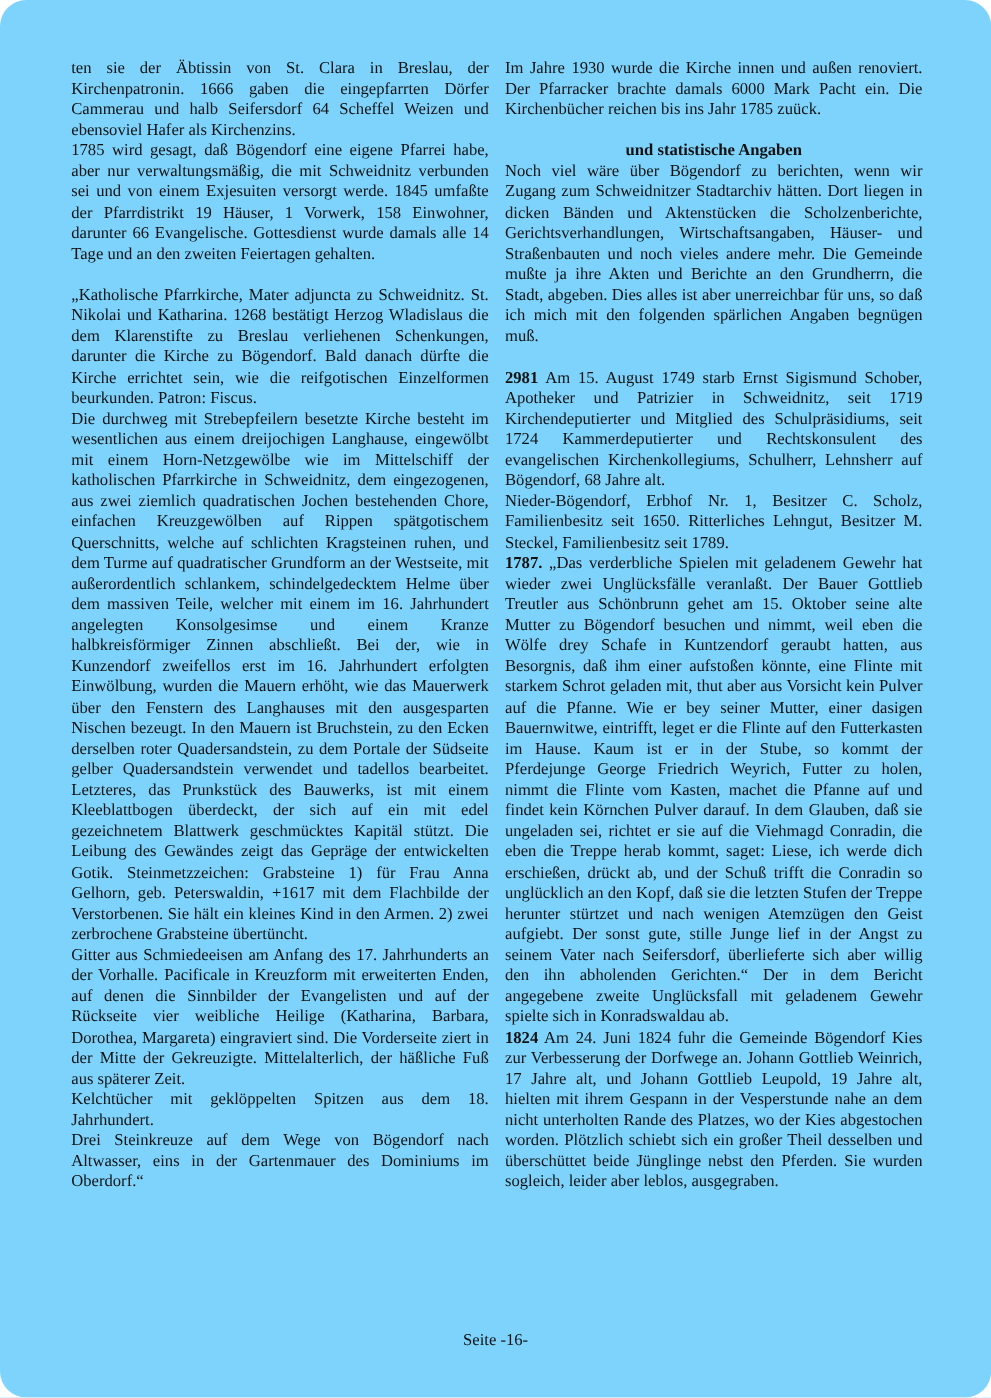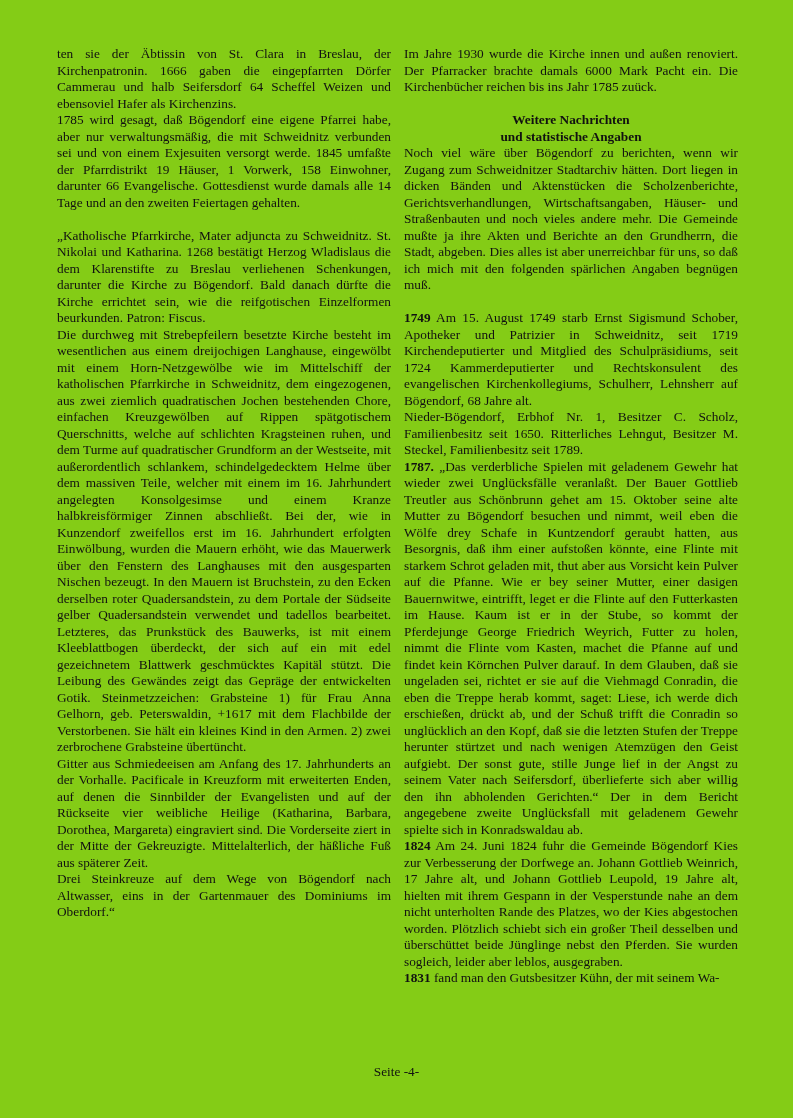--- a/index.html
+++ b/index.html
@@ -5,26 +5,27 @@
   html, body {
     margin: 0;
     padding: 0;
     background: #ffffff;
   }
   .page {
     position: relative;
     width: 793px;
     height: 1118px;
     margin: 0 auto;
-    background: #84cc16;
+    background: #7dd3fc;
     color: #111111;
     font-family: "Liberation Serif", "DejaVu Serif", serif;
     font-size: 13.3px;
     line-height: 16.5px;
     overflow: hidden;
+    border-radius: 21px;
   }
   .columns {
     display: flex;
     gap: 13px;
     padding: 46px 53px 0 57px;
     box-sizing: border-box;
   }
   .col {
     width: 334px;
     flex: 0 0 334px;
@@ -57,32 +58,31 @@
 
 <div class="page">
   <div class="columns">
     <div class="col" id="col-left">
         <p>ten sie der Äbtissin von St. Clara in Breslau, der Kirchenpatronin. 1666 gaben die eingepfarrten Dörfer Cammerau und halb Seifersdorf 64 Scheffel Weizen und ebensoviel Hafer als Kirchenzins.</p>
         <p>1785 wird gesagt, daß Bögendorf eine eigene Pfarrei habe, aber nur verwaltungsmäßig, die mit Schweidnitz verbunden sei und von einem Exjesuiten versorgt werde. 1845 umfaßte der Pfarrdistrikt 19 Häuser, 1 Vorwerk, 158 Einwohner, darunter 66 Evangelische. Gottesdienst wurde damals alle 14 Tage und an den zweiten Feiertagen gehalten.</p>
         <div class="spacer"></div>
         <p>„Katholische Pfarrkirche, Mater adjuncta zu Schweidnitz. St. Nikolai und Katharina. 1268 bestätigt Herzog Wladislaus die dem Klarenstifte zu Breslau verliehenen Schenkungen, darunter die Kirche zu Bögendorf. Bald danach dürfte die Kirche errichtet sein, wie die reifgotischen Einzelformen beurkunden. Patron: Fiscus.</p>
         <p>Die durchweg mit Strebepfeilern besetzte Kirche besteht im wesentlichen aus einem dreijochigen Langhause, eingewölbt mit einem Horn-Netzgewölbe wie im Mittelschiff der katholischen Pfarrkirche in Schweidnitz, dem eingezogenen, aus zwei ziemlich quadratischen Jochen bestehenden Chore, einfachen Kreuzgewölben auf Rippen spätgotischem Querschnitts, welche auf schlichten Kragsteinen ruhen, und dem Turme auf quadratischer Grundform an der Westseite, mit außerordentlich schlankem, schindelgedecktem Helme über dem massiven Teile, welcher mit einem im 16. Jahrhundert angelegten Konsolgesimse und einem Kranze halbkreisförmiger Zinnen abschließt. Bei der, wie in Kunzendorf zweifellos erst im 16. Jahrhundert erfolgten Einwölbung, wurden die Mauern erhöht, wie das Mauerwerk über den Fenstern des Langhauses mit den ausgesparten Nischen bezeugt. In den Mauern ist Bruchstein, zu den Ecken derselben roter Quadersandstein, zu dem Portale der Südseite gelber Quadersandstein verwendet und tadellos bearbeitet. Letzteres, das Prunkstück des Bauwerks, ist mit einem Kleeblattbogen überdeckt, der sich auf ein mit edel gezeichnetem Blattwerk geschmücktes Kapitäl stützt. Die Leibung des Gewändes zeigt das Gepräge der entwickelten Gotik. Steinmetzzeichen: Grabsteine 1) für Frau Anna Gelhorn, geb. Peterswaldin, +1617 mit dem Flachbilde der Verstorbenen. Sie hält ein kleines Kind in den Armen. 2) zwei zerbrochene Grabsteine übertüncht.</p>
         <p>Gitter aus Schmiedeeisen am Anfang des 17. Jahrhunderts an der Vorhalle. Pacificale in Kreuzform mit erweiterten Enden, auf denen die Sinnbilder der Evangelisten und auf der Rückseite vier weibliche Heilige (Katharina, Barbara, Dorothea, Margareta) eingraviert sind. Die Vorderseite ziert in der Mitte der Gekreuzigte. Mittelalterlich, der häßliche Fuß aus späterer Zeit.</p>
+        <p>Kelchtücher mit geklöppelten Spitzen aus dem 18. Jahrhundert.</p>
         <p>Drei Steinkreuze auf dem Wege von Bögendorf nach Altwasser, eins in der Gartenmauer des Dominiums im Oberdorf.“</p>
       </div>
     <div class="col" id="col-right">
         <p>Im Jahre 1930 wurde die Kirche innen und außen renoviert. Der Pfarracker brachte damals 6000 Mark Pacht ein. Die Kirchenbücher reichen bis ins Jahr 1785 zuück.</p>
         <div class="spacer"></div>
-        <div class="heading">Weitere Nachrichten</div>
         <div class="heading">und statistische Angaben</div>
         <p>Noch viel wäre über Bögendorf zu berichten, wenn wir Zugang zum Schweidnitzer Stadtarchiv hätten. Dort liegen in dicken Bänden und Aktenstücken die Scholzenberichte, Gerichtsverhandlungen, Wirtschaftsangaben, Häuser- und Straßenbauten und noch vieles andere mehr. Die Gemeinde mußte ja ihre Akten und Berichte an den Grundherrn, die Stadt, abgeben. Dies alles ist aber unerreichbar für uns, so daß ich mich mit den folgenden spärlichen Angaben begnügen muß.</p>
         <div class="spacer"></div>
-        <p><b>1749</b> Am 15. August 1749 starb Ernst Sigismund Schober, Apotheker und Patrizier in Schweidnitz, seit 1719 Kirchendeputierter und Mitglied des Schulpräsidiums, seit 1724 Kammerdeputierter und Rechtskonsulent des evangelischen Kirchenkollegiums, Schulherr, Lehnsherr auf Bögendorf, 68 Jahre alt.</p>
+        <p><b>2981</b> Am 15. August 1749 starb Ernst Sigismund Schober, Apotheker und Patrizier in Schweidnitz, seit 1719 Kirchendeputierter und Mitglied des Schulpräsidiums, seit 1724 Kammerdeputierter und Rechtskonsulent des evangelischen Kirchenkollegiums, Schulherr, Lehnsherr auf Bögendorf, 68 Jahre alt.</p>
         <p>Nieder-Bögendorf, Erbhof Nr. 1, Besitzer C. Scholz, Familienbesitz seit 1650. Ritterliches Lehngut, Besitzer M. Steckel, Familienbesitz seit 1789.</p>
         <p><b>1787.</b> „Das verderbliche Spielen mit geladenem Gewehr hat wieder zwei Unglücksfälle veranlaßt. Der Bauer Gottlieb Treutler aus Schönbrunn gehet am 15. Oktober seine alte Mutter zu Bögendorf besuchen und nimmt, weil eben die Wölfe drey Schafe in Kuntzendorf geraubt hatten, aus Besorgnis, daß ihm einer aufstoßen könnte, eine Flinte mit starkem Schrot geladen mit, thut aber aus Vorsicht kein Pulver auf die Pfanne. Wie er bey seiner Mutter, einer dasigen Bauernwitwe, eintrifft, leget er die Flinte auf den Futterkasten im Hause. Kaum ist er in der Stube, so kommt der Pferdejunge George Friedrich Weyrich, Futter zu holen, nimmt die Flinte vom Kasten, machet die Pfanne auf und findet kein Körnchen Pulver darauf. In dem Glauben, daß sie ungeladen sei, richtet er sie auf die Viehmagd Conradin, die eben die Treppe herab kommt, saget: Liese, ich werde dich erschießen, drückt ab, und der Schuß trifft die Conradin so unglücklich an den Kopf, daß sie die letzten Stufen der Treppe herunter stürtzet und nach wenigen Atemzügen den Geist aufgiebt. Der sonst gute, stille Junge lief in der Angst zu seinem Vater nach Seifersdorf, überlieferte sich aber willig den ihn abholenden Gerichten.“ Der in dem Bericht angegebene zweite Unglücksfall mit geladenem Gewehr spielte sich in Konradswaldau ab.</p>
         <p><b>1824</b> Am 24. Juni 1824 fuhr die Gemeinde Bögendorf Kies zur Verbesserung der Dorfwege an. Johann Gottlieb Weinrich, 17 Jahre alt, und Johann Gottlieb Leupold, 19 Jahre alt, hielten mit ihrem Gespann in der Vesperstunde nahe an dem nicht unterholten Rande des Platzes, wo der Kies abgestochen worden. Plötzlich schiebt sich ein großer Theil desselben und überschüttet beide Jünglinge nebst den Pferden. Sie wurden sogleich, leider aber leblos, ausgegraben.</p>
-        <p><b>1831</b> fand man den Gutsbesitzer Kühn, der mit seinem Wa-</p>
       </div>
   </div>
   <div class="footer">
-    <span>Seite -4-</span>
+    <span>Seite -16-</span>
   </div>
 </div>
 
 </body></html>

